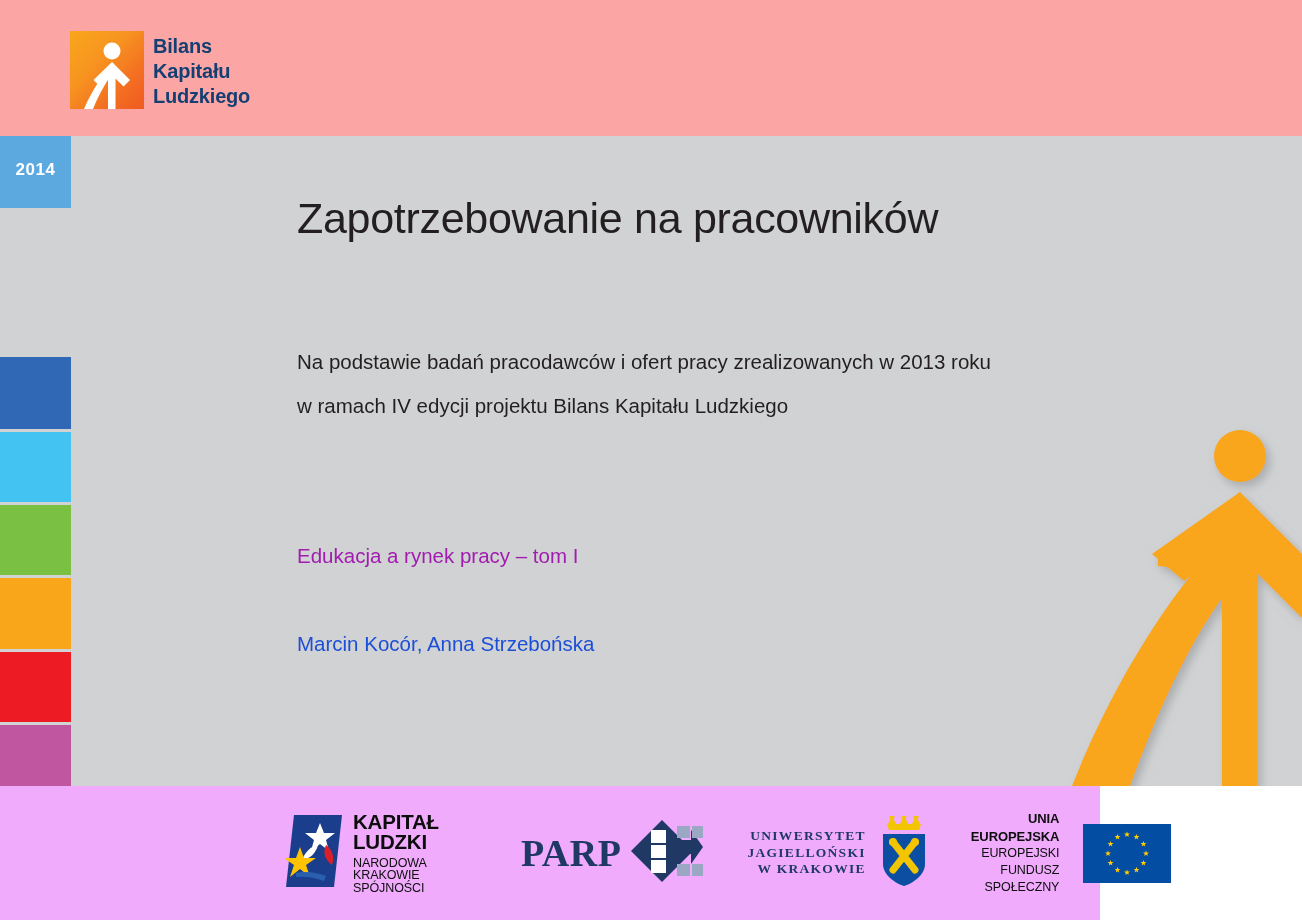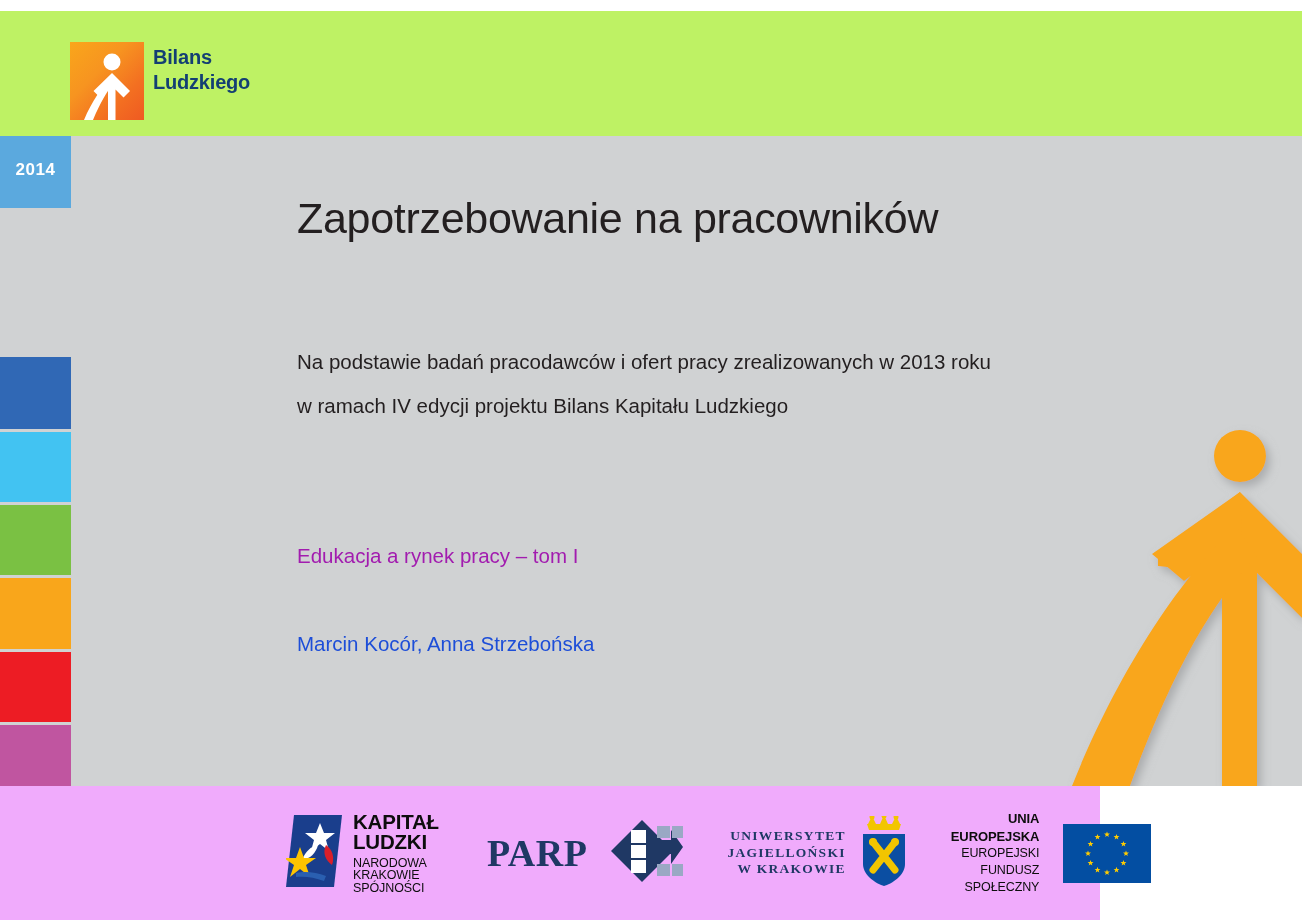--- a/index.html
+++ b/index.html
@@ -10,23 +10,23 @@
   }
   body {
     width: 1302px; height: 920px;
     position: relative; overflow: hidden;
     font-family: "Liberation Sans", sans-serif;
     color: #231f20;
   }
 
   
   #brand-header {
-    position: absolute; left: 0; top: 11px;
+    position: absolute; left: 0; top: 0;
     width: 1302px; height: 136px;
-    background: #bef264;
+    background: #fca5a5;
     padding-left: 12px;
   }
   #brand-logo-mark {
     position: absolute; left: 70px; top: 31px;
     width: 74px; height: 78px;
     background: linear-gradient(135deg, #f9a61b 0%, #f79420 38%, #f36f21 72%, #ef5a22 100%);
     overflow: hidden;
   }
   #brand-logo-mark svg { display: block; }
   #brand-wordmark {
@@ -128,21 +128,21 @@
   #logo-kapital-ludzki { gap: 11px; margin-right: 48px; }
   #kl-text-stack { line-height: 1; }
   #kl-title {
     font-size: 20.5px; font-weight: bold; letter-spacing: -0.2px;
     color: #0d0d0d; display: block;
   }
   #kl-subtitle {
     font-size: 12.5px; letter-spacing: -0.1px;
     color: #0d0d0d; display: block; margin-top: 4px;
   }
-  #logo-parp { gap: 24px; margin-right: 44px; }
+  #logo-parp { gap: 10px; margin-right: 44px; margin-left: 34px; }
   #parp-wordmark {
     font-family: "Liberation Serif", serif;
     font-size: 38px; font-weight: bold;
     color: #1f3864; letter-spacing: 0.5px;
   }
   #logo-uj { gap: 11px; margin-right: 40px; }
   #uj-text-stack { line-height: 1.25; text-align: right; }
   #uj-text-stack span {
     display: block;
     font-family: "Liberation Serif", serif;
@@ -171,20 +171,21 @@
   <div id="brand-logo-mark">
     <svg width="74" height="78" viewBox="0 0 74 78" aria-hidden="true">
       <circle cx="42" cy="20" r="8.5" fill="#ffffff"></circle>
       <path d="M42 31 L60 49 L53.5 55.5 L45.5 47.5 L45.5 78 L38 78 L38 47.5 L30 55.5 L23.5 49 Z" fill="#ffffff"></path>
       <path d="M41 36 C32 45 22 59 14 78 L23 78 C30 61 37 49 44 41 Z" fill="#ffffff"></path>
     </svg>
   </div>
 
   <div id="brand-wordmark">
     <span>Bilans</span>
+    <span>Kapitału</span>
     <span>Ludzkiego</span>
   </div>
 
 </div>
 
 <div id="main-panel">
 
   <div id="mosaic-grid">
 
     <div class="mosaic-cell tinted" style="--tint:#5ba9de; left:0; top:0; width:71px; height:72px;">

